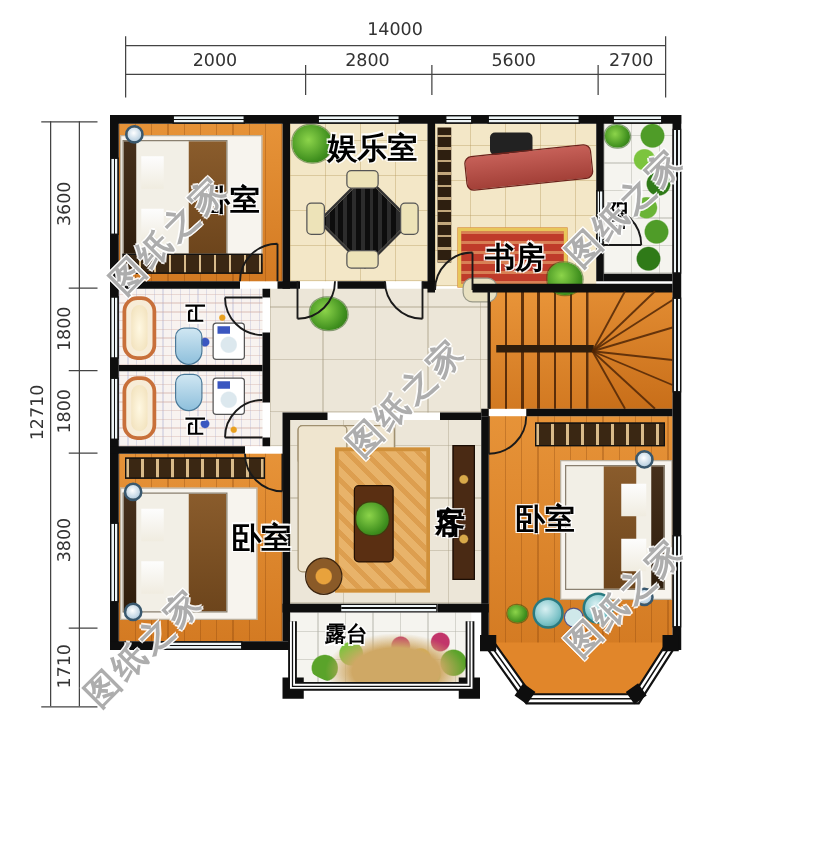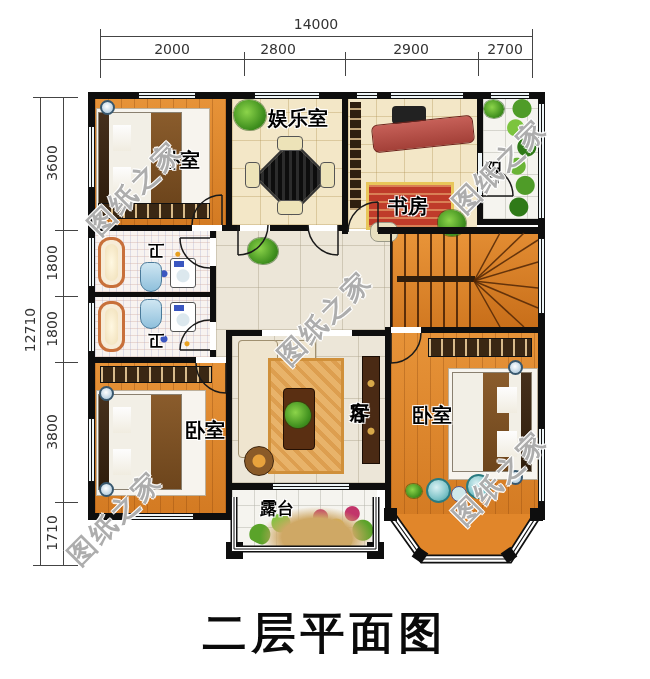--- a/index.html
+++ b/index.html
@@ -91,21 +91,21 @@
       radial-gradient(circle at 60% 72%,#4f9c28 0 9px,rgba(0,0,0,0) 10px),
       radial-gradient(circle at 40% 90%,#2f7a18 0 9px,rgba(0,0,0,0) 10px);}
   .stairs{background-color:#e1862a;
       background-image:repeating-linear-gradient(90deg,rgba(70,32,4,.85) 0 2px,rgba(0,0,0,0) 2px 13px),
       linear-gradient(rgba(255,190,100,.25),rgba(150,70,0,.2));}
   .stairs-wind{background-color:#d97c22;
       background-image:linear-gradient(rgba(255,190,100,.25),rgba(150,70,0,.25));}
   .chair{background:#ede3b8;border:1.5px solid #555;border-radius:4px;box-sizing:border-box;}
   .teal-chair{background:radial-gradient(circle at 40% 35%,#d8f0f2,#7fc4c9 60%,#3f9aa0);border:2px solid #2a7a80;border-radius:50%;box-sizing:border-box;}
   
-  .room-label{position:absolute;z-index:40;font-weight:bold;color:#000;font-size:20px;line-height:20px;
+  .room-label{position:absolute;z-index:40;font-weight:bold;color:#000;font-size:24px;line-height:20px;
       text-shadow:1px 1px 0 rgba(255,255,255,.9),-1px -1px 0 rgba(255,255,255,.9),1px -1px 0 rgba(255,255,255,.9),-1px 1px 0 rgba(255,255,255,.9);
       white-space:nowrap;}
   .label-v{writing-mode:vertical-rl;letter-spacing:4px;}
   .label-flip{transform:rotate(180deg);font-size:16px;}
   .watermark{position:absolute;z-index:50;width:170px;text-align:center;font-weight:bold;font-size:27px;
       letter-spacing:3px;color:rgba(122,122,122,.62);transform:rotate(-45deg);white-space:nowrap;
       text-shadow:1px 1px 0 rgba(255,255,255,.9),-1px -1px 0 rgba(255,255,255,.9),1px -1px 0 rgba(255,255,255,.9),-1px 1px 0 rgba(255,255,255,.9);}
   .title{position:absolute;left:150px;top:604px;width:350px;text-align:center;z-index:60;
       font-size:44px;font-weight:900;color:#0a0a0a;letter-spacing:5px;}
   .overlay{position:absolute;left:0;top:0;z-index:38;pointer-events:none;}
@@ -118,22 +118,22 @@
 
   <div class="dim-text" style="left:286px;top:17px;width:60px;">14000</div>
   <div class="dim-line" style="left:100px;top:36px;width:432px;height:1px;"></div>
   <div class="dim-line" style="left:100px;top:59px;width:432px;height:1px;"></div>
   <div class="dim-line" style="left:100px;top:29px;width:1px;height:49px;"></div>
   <div class="dim-line" style="left:532px;top:29px;width:1px;height:49px;"></div>
   <div class="dim-line" style="left:244px;top:52px;width:1px;height:24px;"></div>
   <div class="dim-line" style="left:345px;top:52px;width:1px;height:24px;"></div>
   <div class="dim-line" style="left:478px;top:52px;width:1px;height:24px;"></div>
   <div class="dim-text" style="left:142px;top:42px;width:60px;">2000</div>
-  <div class="dim-text" style="left:248px;top:42px;width:60px;">2800</div>
-  <div class="dim-text" style="left:381px;top:42px;width:60px;">2900</div>
+  <div class="dim-text" style="left:264px;top:42px;width:60px;">2800</div>
+  <div class="dim-text" style="left:381px;top:42px;width:60px;">5600</div>
   <div class="dim-text" style="left:475px;top:42px;width:60px;">2700</div>
 
   <div class="dim-text-v" style="left:-2px;top:323px;">12710</div>
   <div class="dim-line" style="left:40px;top:97px;width:1px;height:468px;"></div>
   <div class="dim-line" style="left:63px;top:97px;width:1px;height:468px;"></div>
   <div class="dim-line" style="left:33px;top:97px;width:45px;height:1px;"></div>
   <div class="dim-line" style="left:33px;top:565px;width:45px;height:1px;"></div>
   <div class="dim-line" style="left:55px;top:230px;width:23px;height:1px;"></div>
   <div class="dim-line" style="left:55px;top:296px;width:23px;height:1px;"></div>
   <div class="dim-line" style="left:55px;top:362px;width:23px;height:1px;"></div>
@@ -320,15 +320,14 @@
   <div class="room-label" style="left:185px;top:420px;">卧室</div>
   <div class="room-label" style="left:412px;top:405px;">卧室</div>
   <div class="room-label" style="left:260px;top:498px;font-size:17px;">露台</div>
 
   <div class="watermark" style="left:50px;top:170px;">图纸之家</div>
   <div class="watermark" style="left:415px;top:148px;">图纸之家</div>
   <div class="watermark" style="left:240px;top:300px;">图纸之家</div>
   <div class="watermark" style="left:30px;top:500px;">图纸之家</div>
   <div class="watermark" style="left:415px;top:460px;">图纸之家</div>
 
-  <div class="title">二层平面图</div>
 
 </div>
 
 </body></html>

